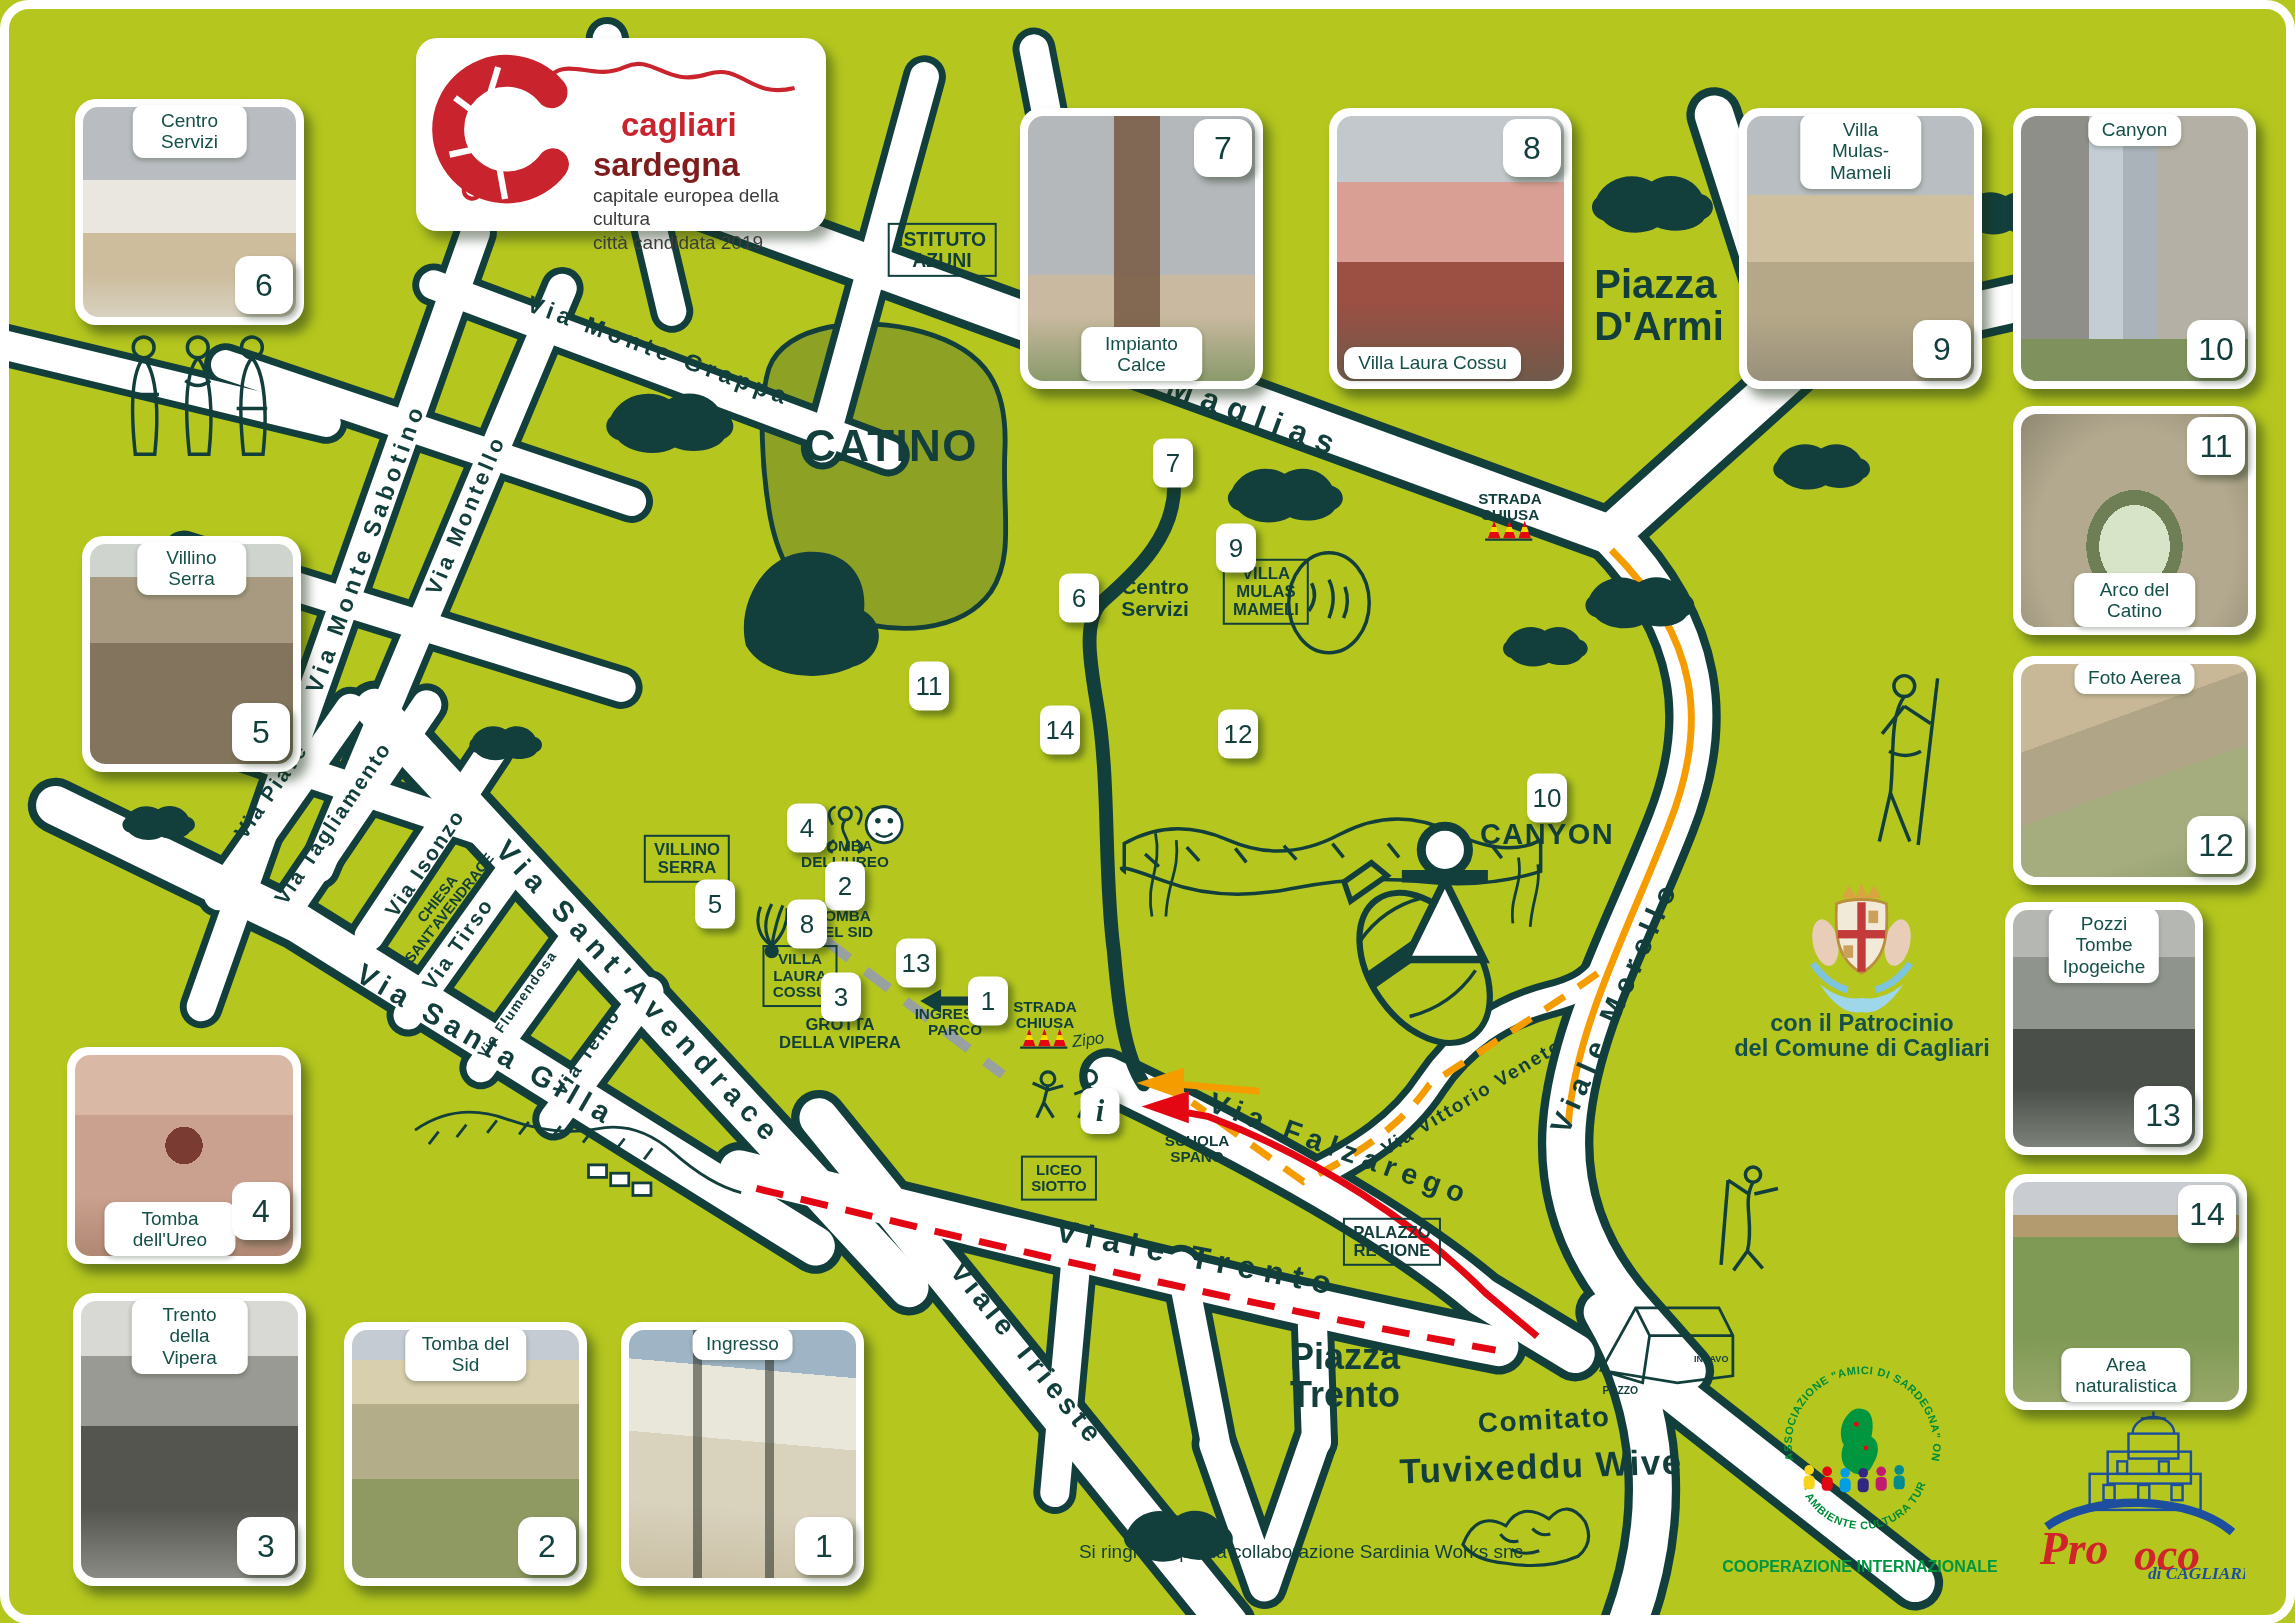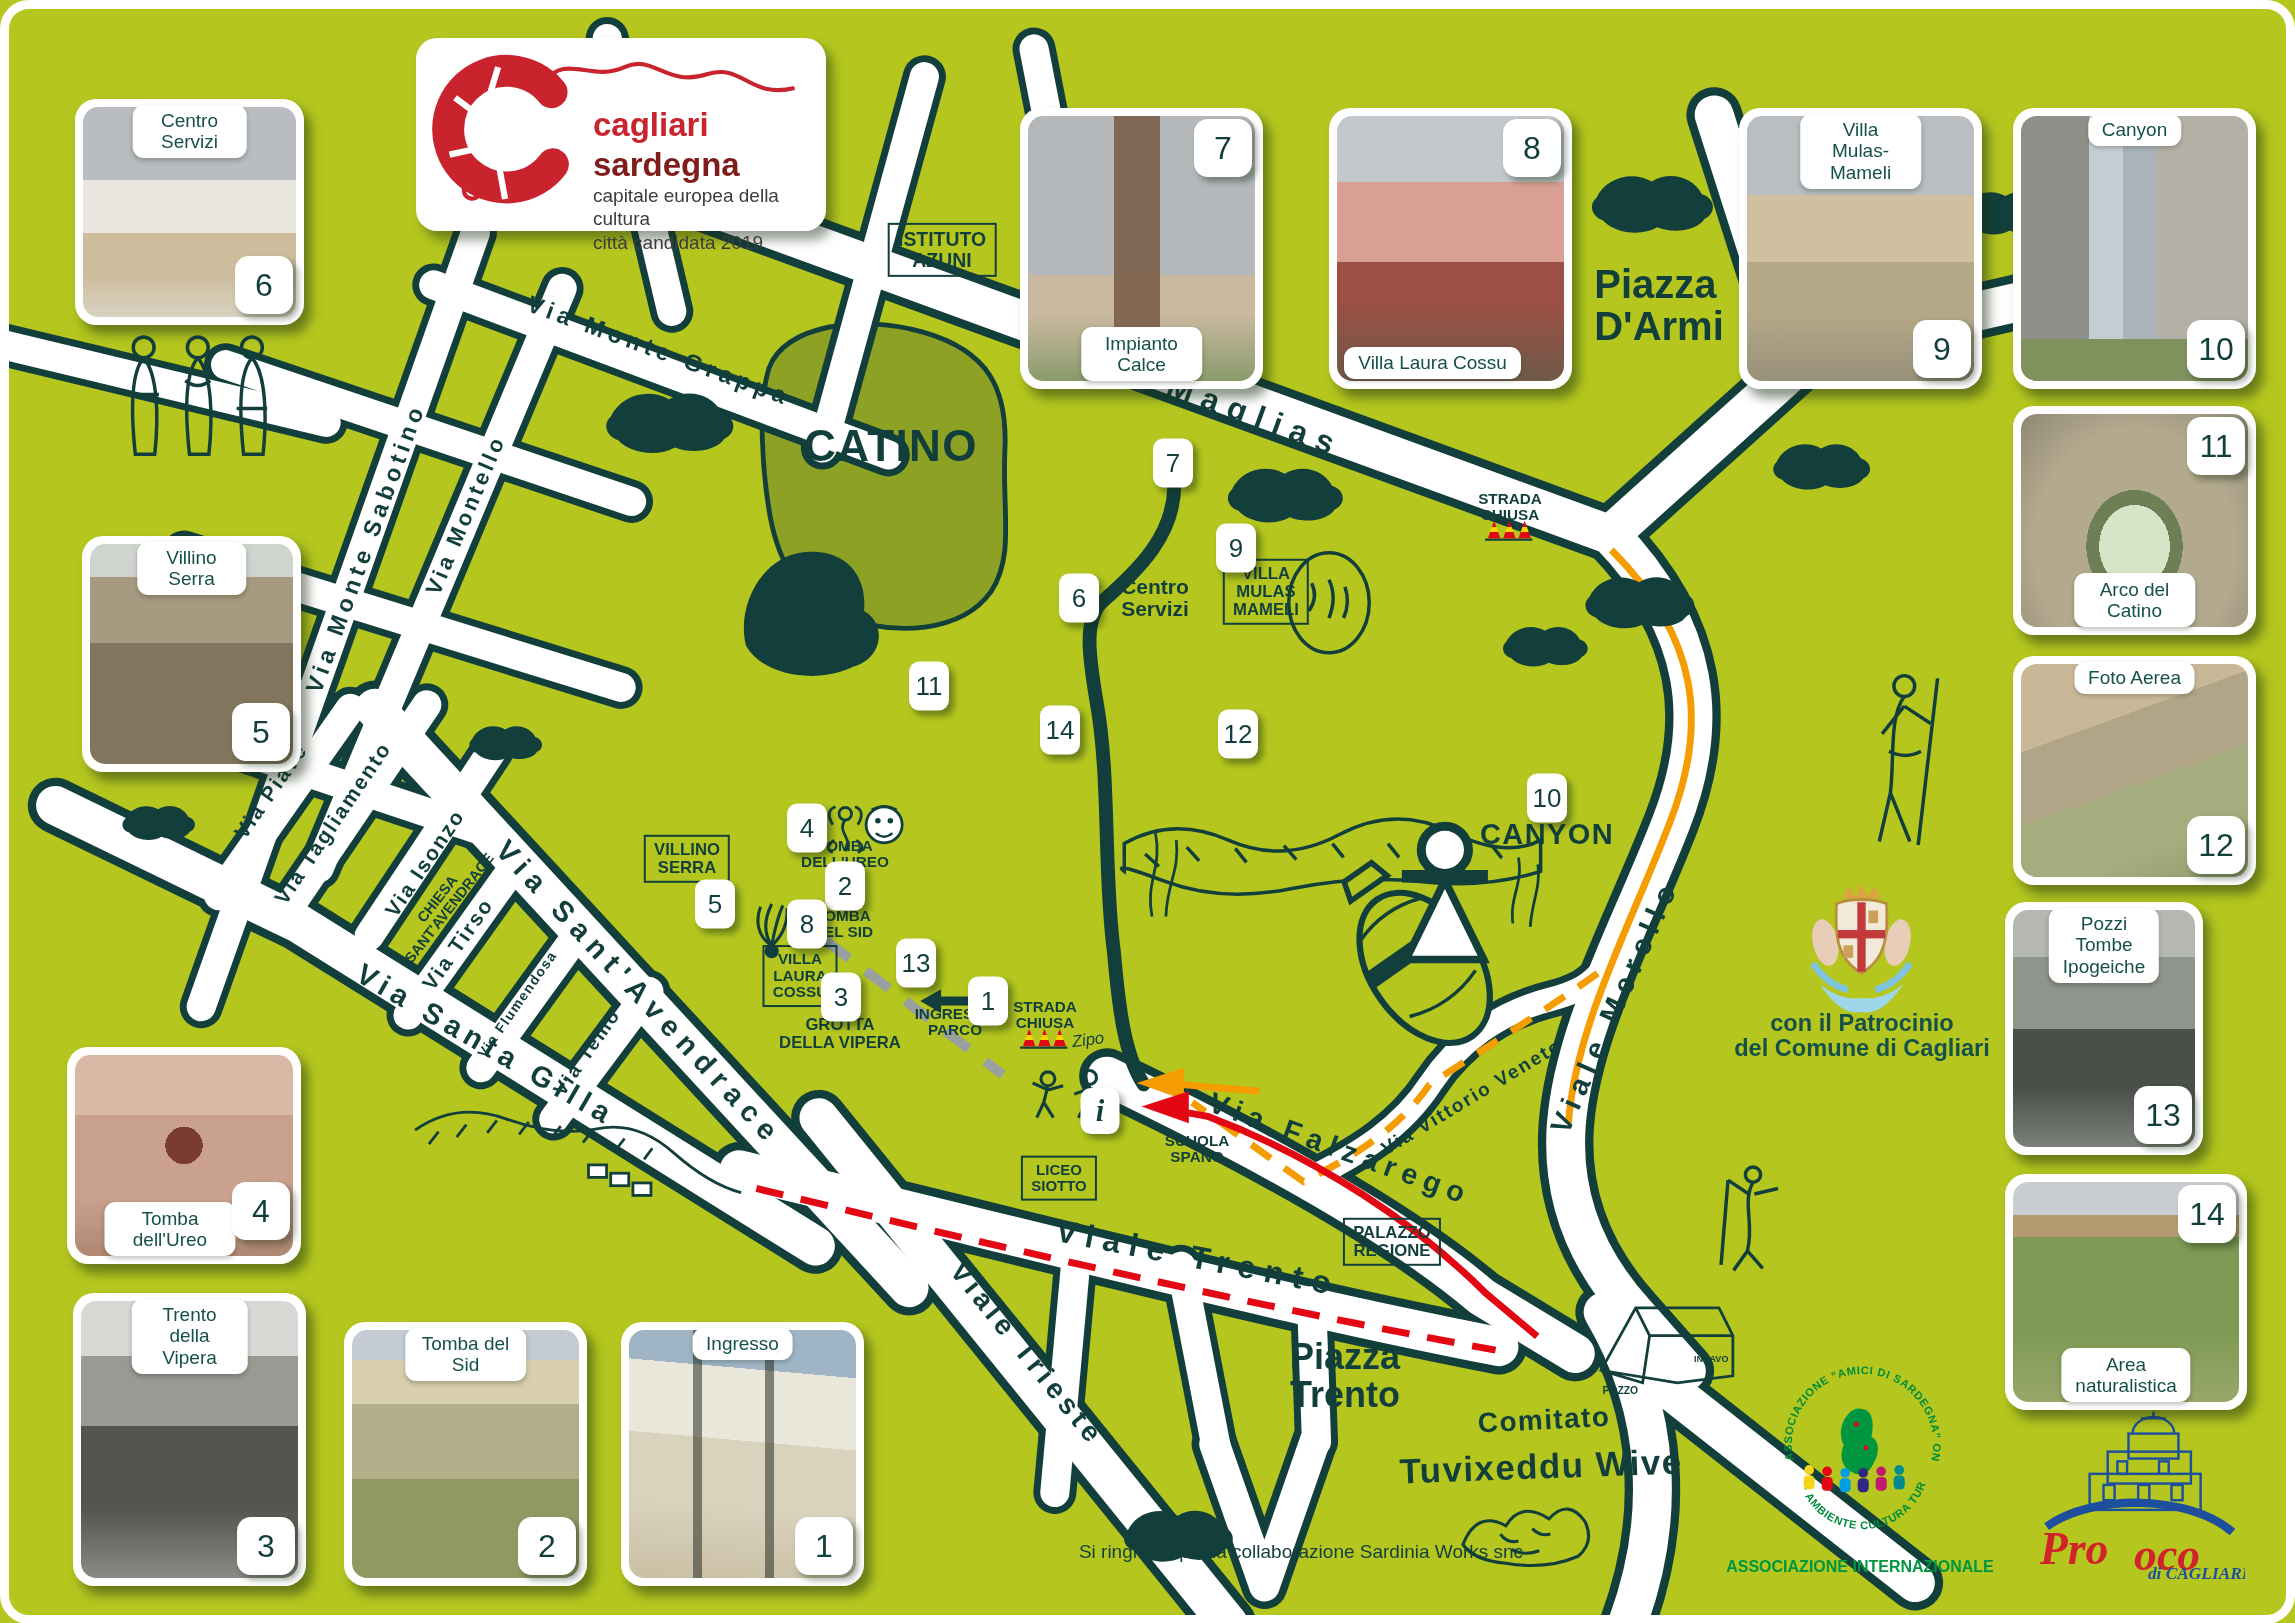--- a/index.html
+++ b/index.html
@@ -52,21 +52,21 @@
         linear-gradient(90deg,#8f8f8a 0 30%,#c5cdd4 30% 45%,#aab3ba 45% 60%,#b5b0a5 60% 100%);}
   .p11{background:radial-gradient(ellipse at 50% 62%,#d8e4c8 0 22%,#6f7f55 22% 30%,#b3a98f 30% 62%,#8f8872 100%);}
   .p12{background:linear-gradient(160deg,#c9b898 0 30%,#b0a687 30% 55%,#a5ad7f 55% 80%,#8f9a6a 100%);}
   .p13{background:linear-gradient(180deg,#b5b8b2 0 20%,#8f948c 20% 50%,#4a4f49 50% 75%,#7c817a 100%);}
   .p14{background:linear-gradient(180deg,#c9cdd1 0 15%,#b39a6f 15% 25%,#7f9a55 25% 70%,#99a86a 100%);}
 
   .logocard{position:absolute;left:416px;top:38px;width:410px;height:193px;background:#fff;
         border-radius:21px;box-shadow:7px 8.3px 11px rgba(25,45,20,.45);z-index:30;}
   .logotext{position:absolute;left:177px;top:67px;line-height:1.2;}
   .logotitle{font-size:33px;font-weight:700;}
-  .logotitle .red{color:#c9242d;}
+  .logotitle .red{color:#c9242d;margin-left:28px;}
   .logotitle .dark{color:#7f1d1d;}
   .logosub{font-size:19px;color:#3c3c3b;line-height:1.22;}
 
   .assoc-arc{font-size:16px;font-weight:700;fill:#008c3a;letter-spacing:1px;}
   .coop{position:absolute;left:1860px;top:1567px;transform:translate(-50%,-50%);color:#009640;
         font-weight:700;font-size:16px;white-space:nowrap;z-index:10;}
   .handw{font-weight:700;letter-spacing:1.4px;transform-origin:center;}
 </style>
 </head>
 <body>
@@ -560,21 +560,21 @@
       <g transform="translate(162,152)">
           <circle r="7" fill="#c21a6e"></circle>
           <rect x="-8" y="8" width="16" height="20" rx="6" fill="#c21a6e"></rect>
         </g>
       <g transform="translate(188,150)">
           <circle r="7" fill="#008c8c"></circle>
           <rect x="-8" y="8" width="16" height="20" rx="6" fill="#008c8c"></rect>
         </g>
     </g>
   </svg>
-  <div class="coop">ASSOCIAZIONE INTERNAZIONALE</div>
+  <div class="coop">COOPERAZIONE INTERNAZIONALE</div>
 
   <svg width="215" height="170" viewBox="0 0 310 245" style="position:absolute;left:2030px;top:1410px;z-index:10;">
     <g stroke="#1d4f9e" stroke-width="3.5" fill="none">
       <path d="M148,34 A30,24 0 0 1 208,34"></path>
       <path d="M160,12 h36 M178,2 v10"></path>
       <rect x="142" y="34" width="72" height="36"></rect>
       <rect x="112" y="60" width="120" height="46"></rect>
       <rect x="86" y="92" width="160" height="52"></rect>
       <rect x="126" y="74" width="14" height="18"></rect>
         <rect x="186" y="74" width="14" height="18"></rect>

